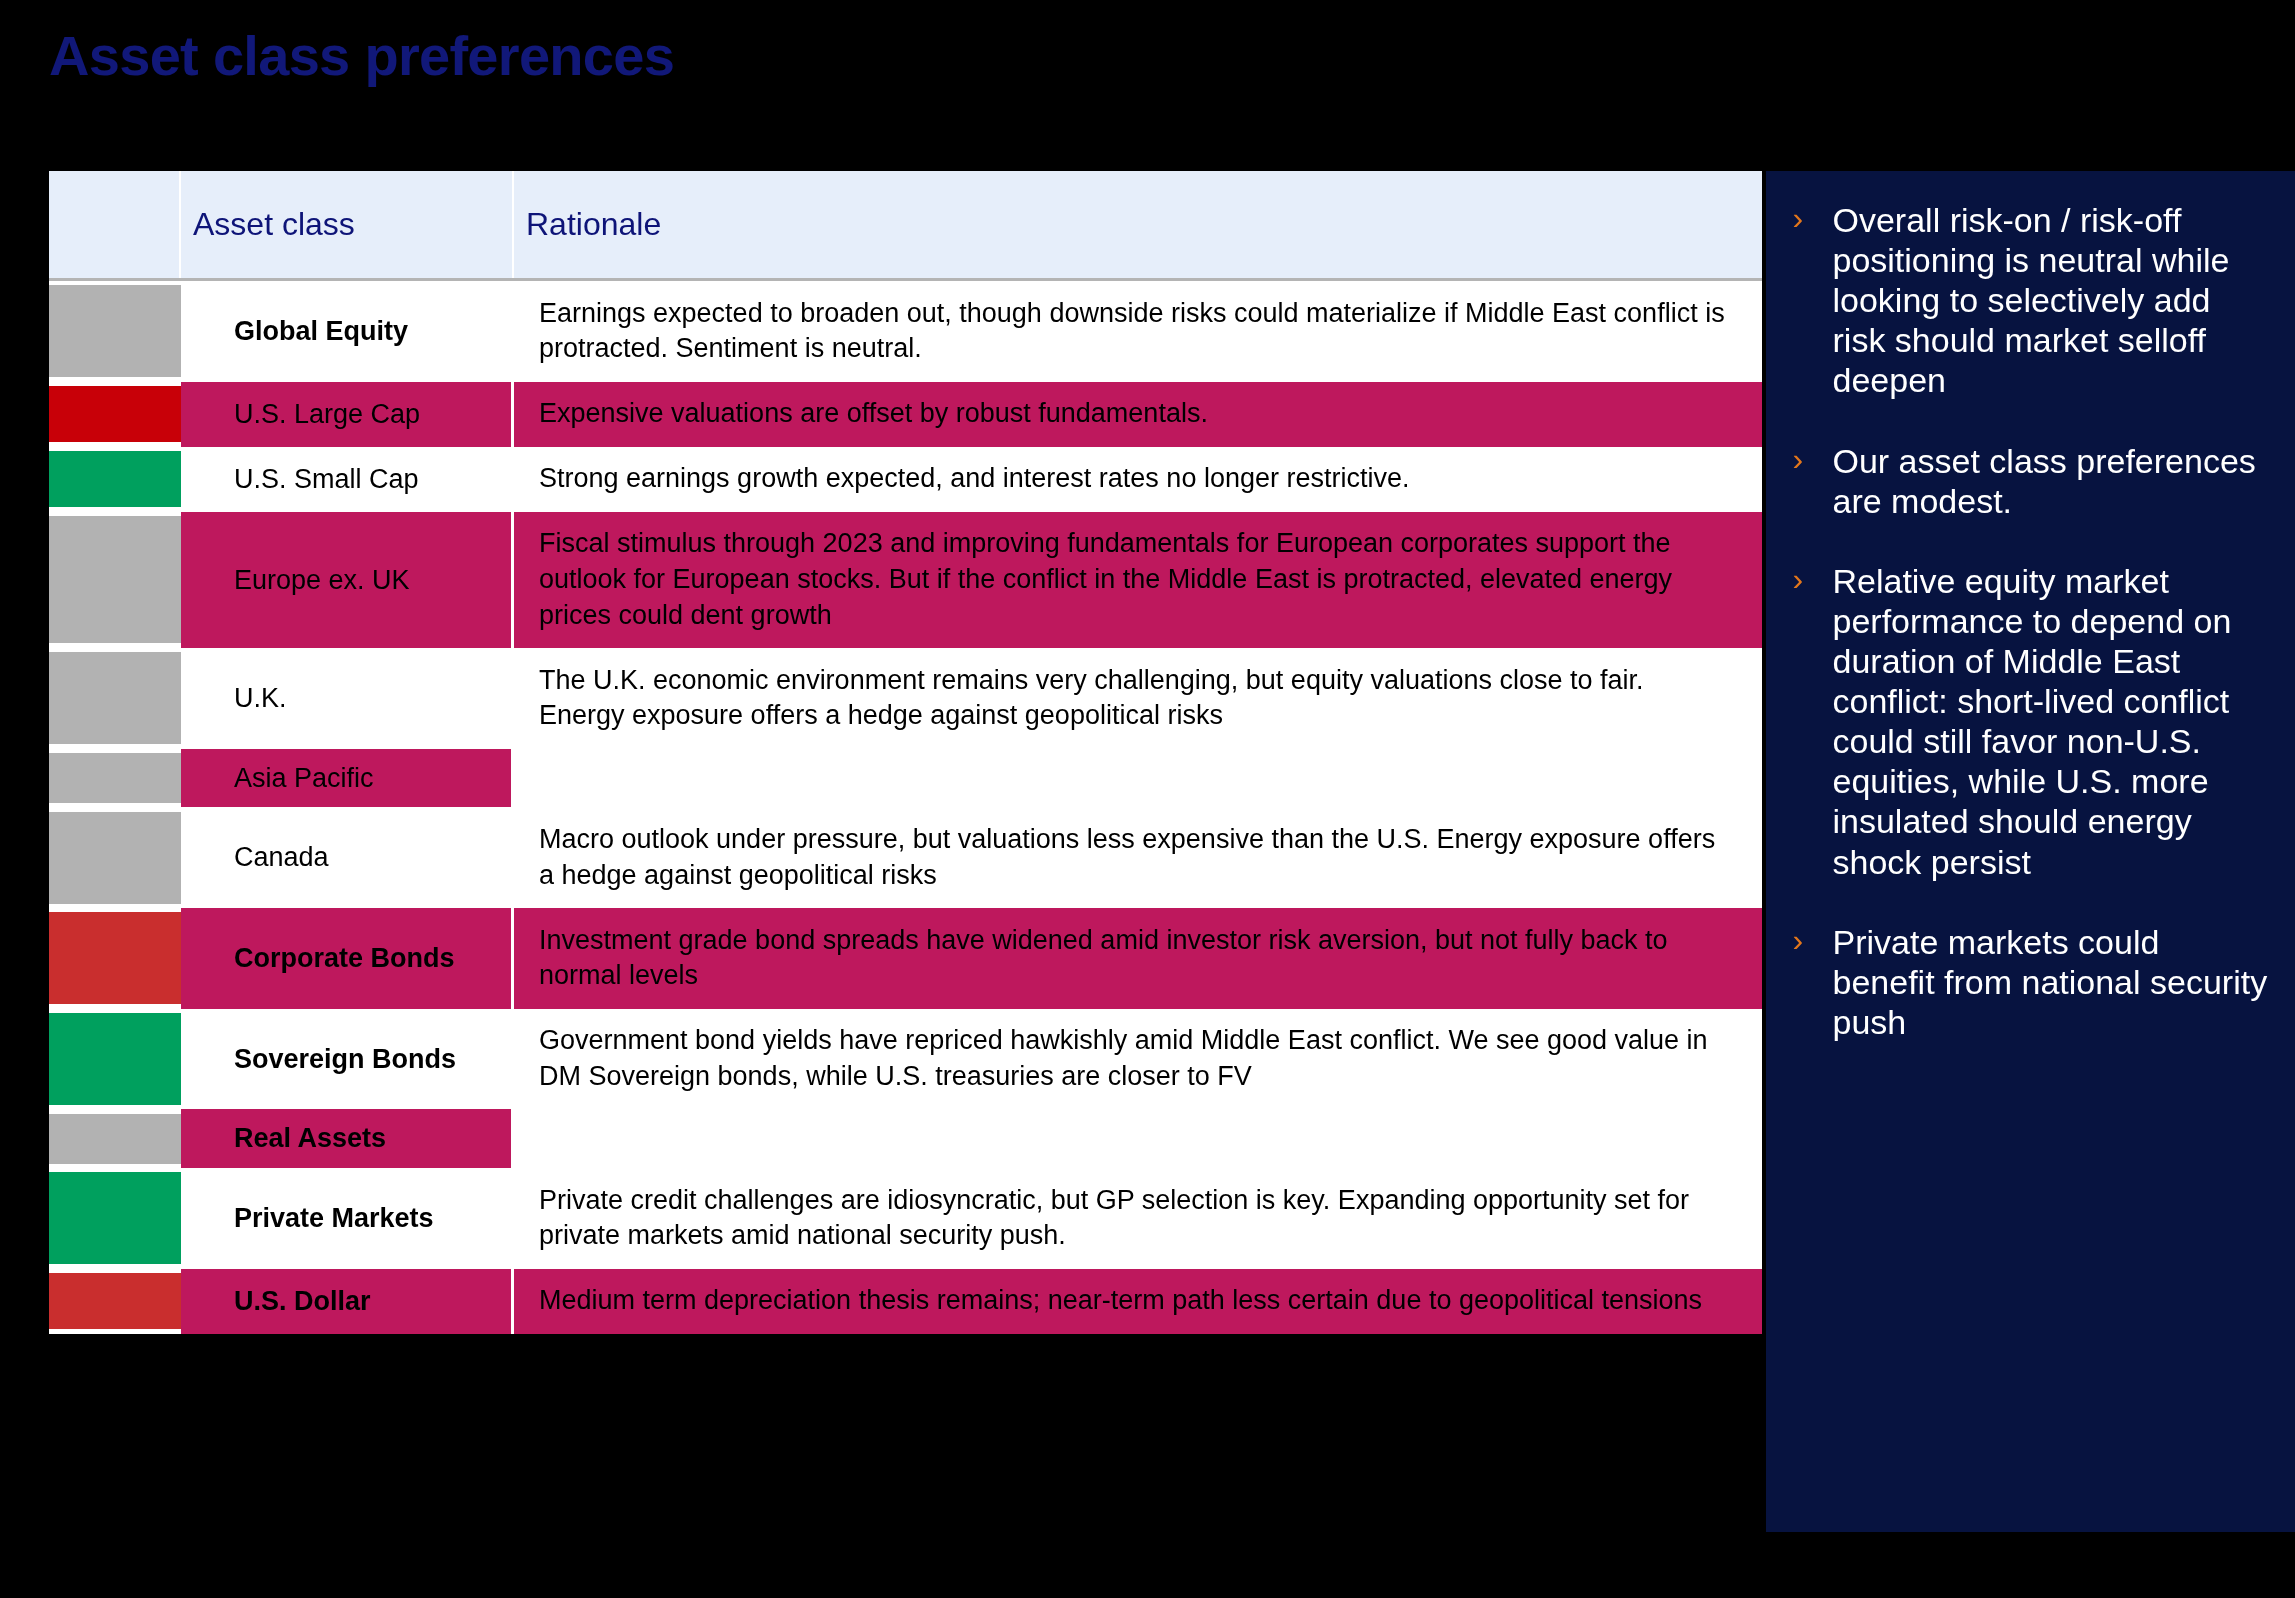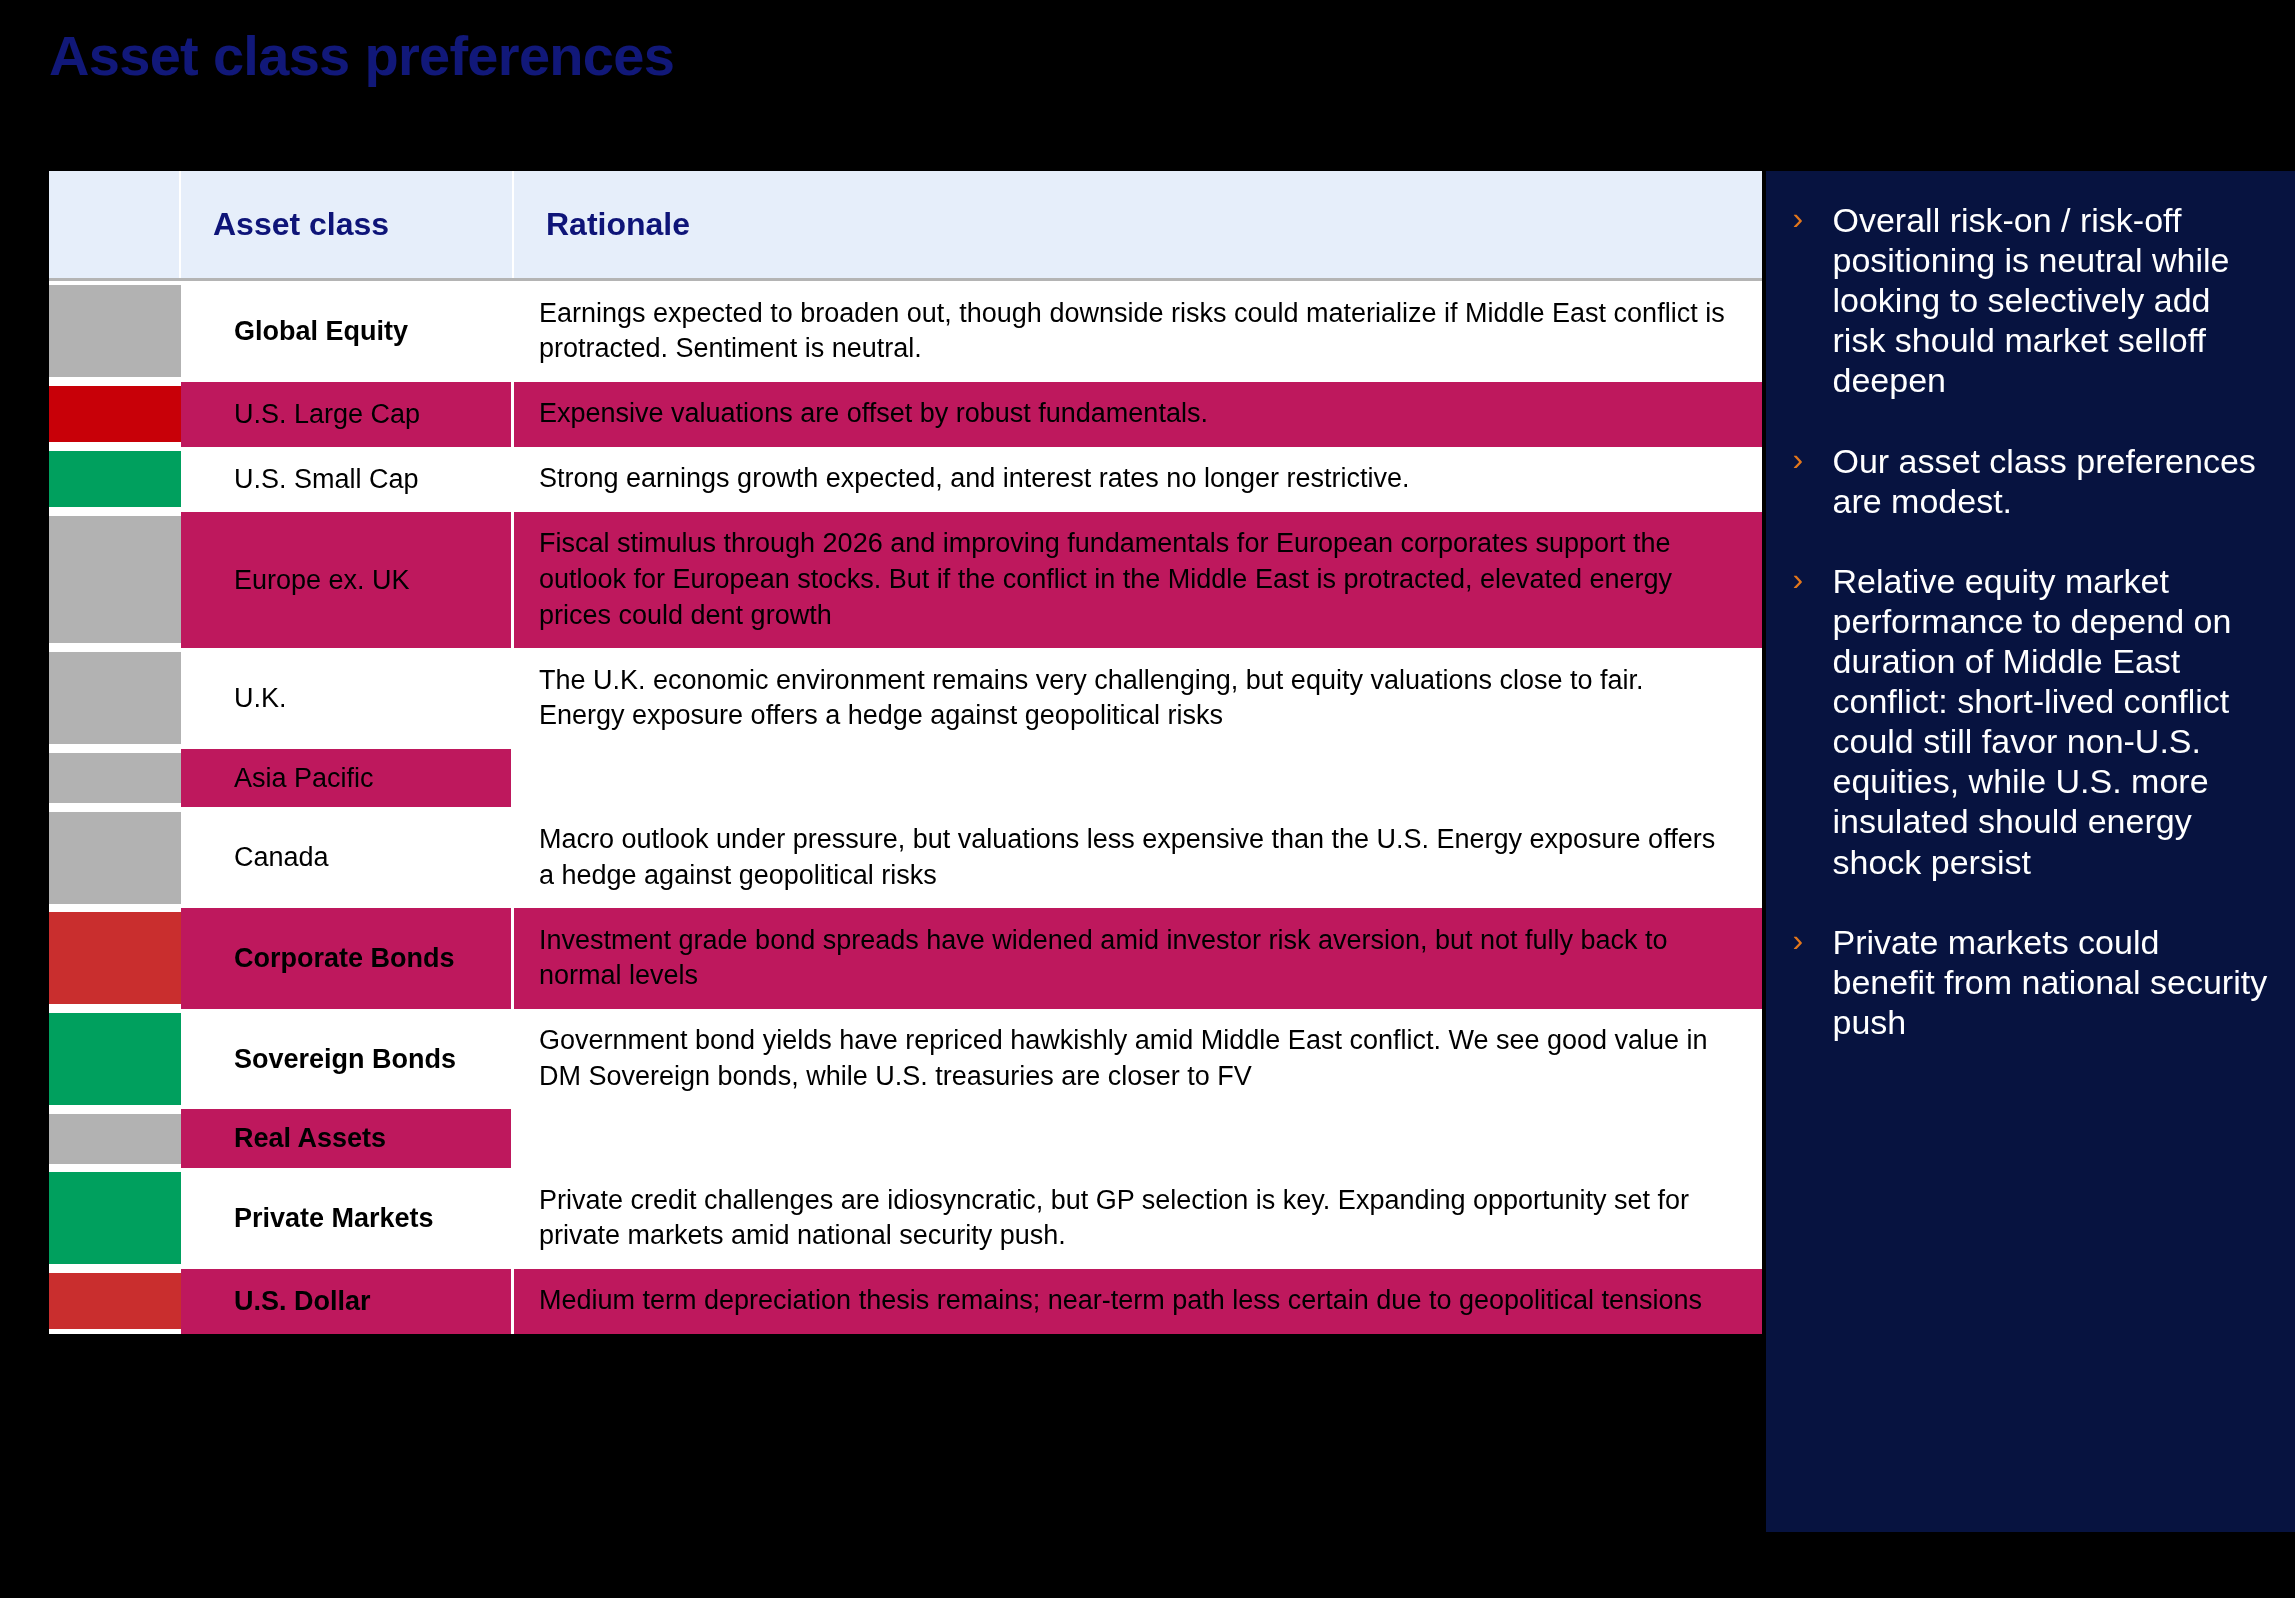--- a/index.html
+++ b/index.html
@@ -33,22 +33,22 @@
   .col-swatch{width:132px;flex:0 0 132px;}
   .col-asset{width:333px;flex:0 0 333px;}
   .col-rationale{flex:1 1 auto;}
 
   #table-header .col-swatch{height:100%;background:#e6eefa;border-right:2.9px solid #ffffff;box-sizing:border-box;}
   #table-header .col-asset{height:100%;background:#e6eefa;border-right:2.9px solid #ffffff;box-sizing:border-box;
       display:flex;align-items:center;}
   #table-header .col-rationale{height:100%;background:#e6eefa;display:flex;align-items:center;}
 
   .hdr-text{
-    font-size:32px;font-weight:700;color:#0e1478;
-    padding-left:32px;
+    font-size:32px;font-weight:400;color:#0e1478;
+    padding-left:12px;
   }
 
   .trow{display:flex;align-items:stretch;min-height:0;}
   .trow.alt .cell-asset,.trow.alt .cell-rationale{background:#be185d;}
   .trow .cell-asset,.trow .cell-rationale{background:#ffffff;}
 
   .cell-swatch{
     width:132px;flex:0 0 132px;
     background:#ffffff;
     display:flex;align-items:stretch;
@@ -131,21 +131,21 @@
           <div class="swatch" style="background: rgb(0, 160, 94);"></div>
         </div>
         <div class="cell-asset">U.S. Small Cap</div>
         <div class="cell-rationale">Strong earnings growth expected, and interest rates no longer restrictive.</div>
       </div>
       <div class="trow alt">
         <div class="cell-swatch">
           <div class="swatch" style="background: rgb(178, 178, 178);"></div>
         </div>
         <div class="cell-asset">Europe ex. UK</div>
-        <div class="cell-rationale">Fiscal stimulus through 2026 and improving fundamentals for European corporates support the outlook for European stocks. But if the conflict in the Middle East is protracted, elevated energy prices could dent growth</div>
+        <div class="cell-rationale">Fiscal stimulus through 2023 and improving fundamentals for European corporates support the outlook for European stocks. But if the conflict in the Middle East is protracted, elevated energy prices could dent growth</div>
       </div>
       <div class="trow">
         <div class="cell-swatch">
           <div class="swatch" style="background: rgb(178, 178, 178);"></div>
         </div>
         <div class="cell-asset">U.K.</div>
         <div class="cell-rationale">The U.K. economic environment remains very challenging, but equity valuations close to fair. Energy exposure offers a hedge against geopolitical risks</div>
       </div>
       <div class="trow alt">
         <div class="cell-swatch">

